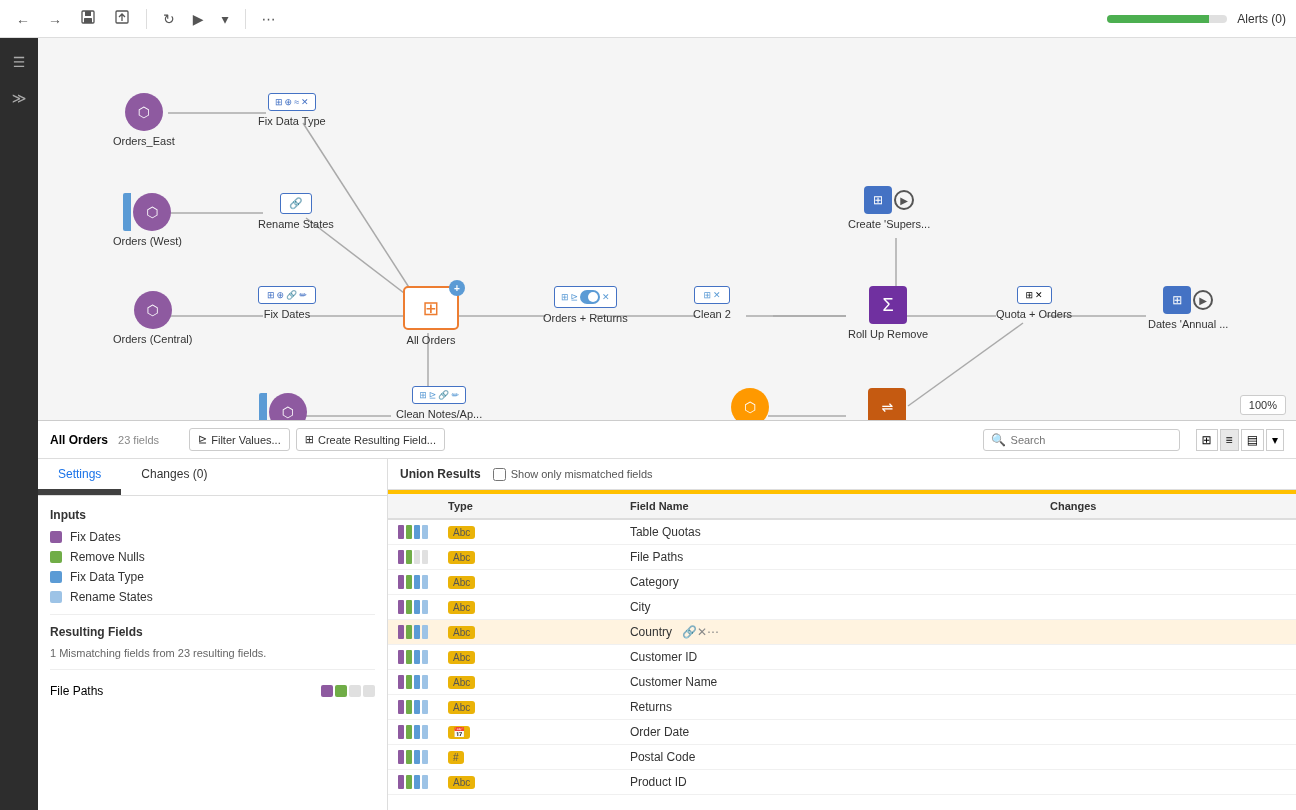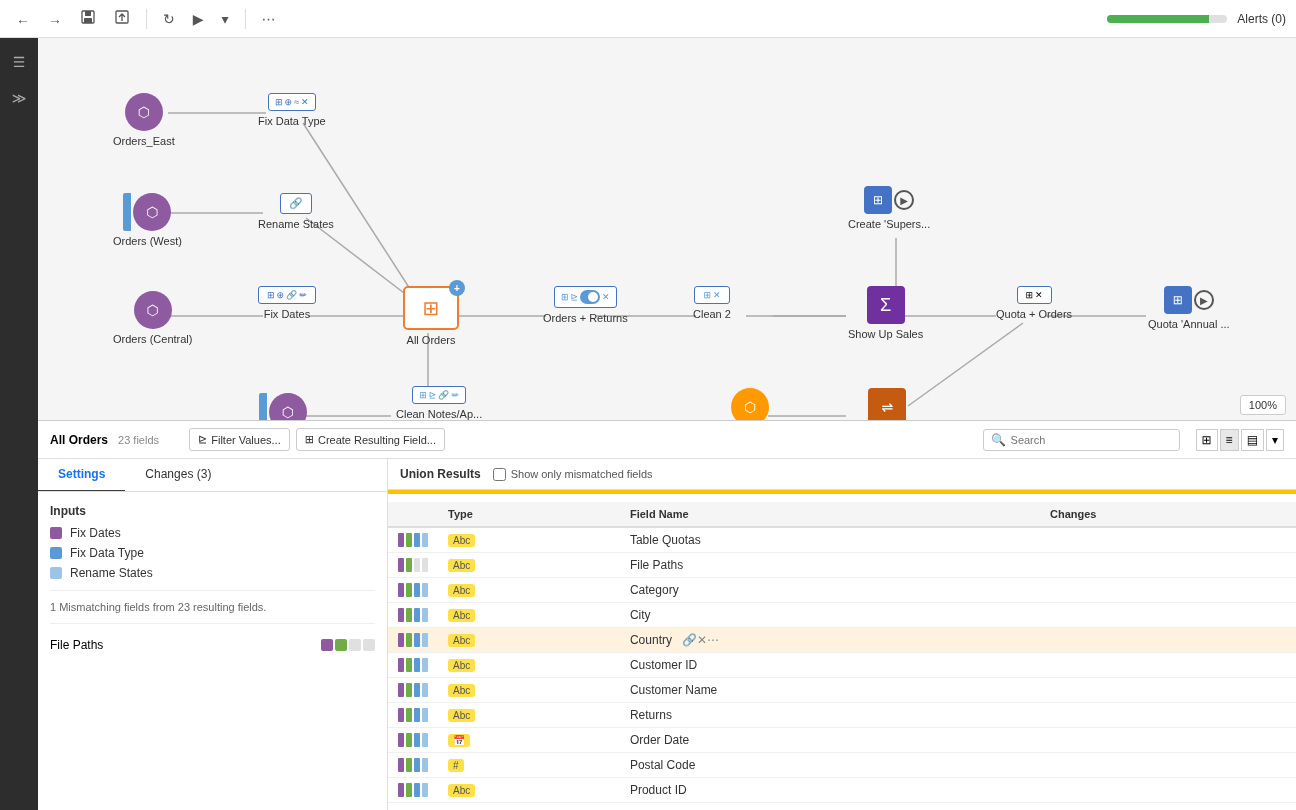--- a/index.html
+++ b/index.html
@@ -140,23 +140,23 @@
       border-bottom: 1px solid #ddd;
     }
     .settings-tab {
       padding: 8px 20px;
       cursor: pointer;
       font-size: 12px;
       color: #333;
       border-bottom: 2px solid transparent;
     }
     .settings-tab.active {
-      border-bottom: 1px solid #404040;
+      border-bottom: 6px solid #404040;
       color: #1a73e8;
-      font-weight: 700;
+      font-weight: 400;
     }
     .settings-content { padding: 12px; overflow-y: auto; flex: 1; }
     .section-title { font-weight: bold; font-size: 12px; margin-bottom: 8px; color: #333; }
     .input-item { display: flex; align-items: center; gap: 8px; margin-bottom: 6px; }
     .color-dot { width: 12px; height: 12px; border-radius: 2px; flex-shrink: 0; }
     .input-label { font-size: 12px; color: #333; }
     .section-divider { border: none; border-top: 1px solid #eee; margin: 10px 0; }
     .result-text { font-size: 11px; color: #666; margin-bottom: 8px; }
     .mismatch-title { font-weight: bold; font-size: 12px; margin-bottom: 6px; }
     .mismatch-item { display: flex; align-items: center; gap: 8px; padding: 4px 0; }
@@ -168,32 +168,32 @@
     .data-panel { flex: 1; display: flex; flex-direction: column; overflow: hidden; }
     .union-header {
       display: flex; align-items: center; gap: 12px;
       padding: 8px 12px; border-bottom: 1px solid #ddd;
     }
     .union-label { font-size: 12px; font-weight: 600; color: #333; }
     .checkbox-label { display: flex; align-items: center; gap: 5px; font-size: 11px; color: #555; }
 
     
     .data-table { flex: 1; overflow-y: auto; }
-    table { width: 100%; border-collapse: collapse; font-size: 12px; margin-top: 8px; }
+    table { width: 100%; border-collapse: collapse; font-size: 12px; }
     thead { position: sticky; top: 0; background: #f5f5f5; z-index: 10; }
     th {
       text-align: left; padding: 6px 10px;
       border-bottom: 2px solid #ddd;
       font-weight: 600; font-size: 11px; color: #333;
     }
     td { padding: 5px 10px; border-bottom: 1px solid #f0f0f0; color: #333; }
     tr.selected td { background: #fff3e0; }
     .type-badge {
       display: inline-block;
-      background: #fde047;
+      background: #eab308;
       border-radius: 3px;
       padding: 1px 5px;
       font-size: 10px;
       color: #555;
     }
     .color-bar-cell { display: flex; align-items: center; gap: 2px; }
     .bar-seg { width: 6px; height: 14px; border-radius: 1px; }
     .field-name { color: #333; }
     .row-icon { font-size: 12px; color: #888; cursor: pointer; }
 
@@ -376,21 +376,21 @@
       <div class="flow-node" style="left:655px;top:248px;">
         <div style="background:#fff;border:1.5px solid #4472c4;border-radius:3px;padding:3px 8px;display:flex;align-items:center;gap:2px;">
           <span style="font-size:9px;color:#5b9bd5;">⊞</span>
           <span style="font-size:9px;color:#5b9bd5;">✕</span>
         </div>
         <div class="node-label">Clean 2</div>
       </div>
 
       <div class="flow-node" style="left:810px;top:248px;">
         <div class="node-icon col-sum" style="border-radius:4px;width:38px;height:38px;display:flex;align-items:center;justify-content:center;color:#fff;font-size:18px;">Σ</div>
-        <div class="node-label">Show Up Sales</div>
+        <div class="node-label">Roll Up Remove</div>
       </div>
 
       <div class="flow-node" style="left:810px;top:148px;">
         <div style="display:flex;gap:2px;align-items:center;">
           <div class="node-icon col-darkblue" style="border-radius:4px;width:28px;height:28px;display:flex;align-items:center;justify-content:center;color:#fff;font-size:12px;">⊞</div>
           <div style="width:20px;height:20px;border-radius:50%;border:2px solid #555;display:flex;align-items:center;justify-content:center;font-size:10px;color:#555;">▶</div>
         </div>
         <div class="node-label">Create 'Supers...</div>
       </div>
 
@@ -400,21 +400,21 @@
           <span style="font-size:9px;">✕</span>
         </div>
         <div class="node-label">Quota + Orders</div>
       </div>
 
       <div class="flow-node" style="left:1110px;top:248px;">
         <div style="display:flex;gap:2px;align-items:center;">
           <div class="node-icon col-darkblue" style="border-radius:4px;width:28px;height:28px;display:flex;align-items:center;justify-content:center;color:#fff;font-size:12px;">⊞</div>
           <div style="width:20px;height:20px;border-radius:50%;border:2px solid #555;display:flex;align-items:center;justify-content:center;font-size:10px;color:#555;">▶</div>
         </div>
-        <div class="node-label">Quota 'Annual ...</div>
+        <div class="node-label">Dates 'Annual ...</div>
       </div>
 
       <div class="flow-node" style="left:215px;top:355px;">
         <div style="display:flex;gap:2px;">
           <div style="width:8px;height:38px;background:#5b9bd5;border-radius:2px 0 0 2px;"></div>
           <div class="node-icon col-purple" style="border-radius:50%;width:38px;height:38px;display:flex;align-items:center;justify-content:center;color:#fff;font-size:14px;">⬡</div>
         </div>
         <div class="node-label">Returns (all)</div>
       </div>
 
@@ -469,39 +469,44 @@
           <div class="view-icon">▤</div>
           <div class="view-icon">▾</div>
         </div>
       </div>
 
       <div class="panel-body">
 
         <div class="settings-panel">
           <div class="settings-tabs">
             <div class="settings-tab active">Settings</div>
-            <div class="settings-tab">Changes (3)</div>
+            <div class="settings-tab">Changes (0)</div>
           </div>
           <div class="settings-content">
             <div class="section-title">Inputs</div>
             <div class="input-item">
               <div class="color-dot" style="background:#8e5aa0;"></div>
               <span class="input-label">Fix Dates</span>
+            </div>
+            <div class="input-item">
+              <div class="color-dot" style="background:#70ad47;"></div>
+              <span class="input-label">Remove Nulls</span>
             </div>
             <div class="input-item">
               <div class="color-dot" style="background:#5b9bd5;"></div>
               <span class="input-label">Fix Data Type</span>
             </div>
             <div class="input-item">
               <div class="color-dot" style="background:#9dc3e6;"></div>
               <span class="input-label">Rename States</span>
             </div>
 
             <hr class="section-divider">
 
+            <div class="section-title">Resulting Fields</div>
             <div class="result-text">1 Mismatching fields from 23 resulting fields.</div>
 
             <hr class="section-divider">
 
             <div class="mismatch-item">
               <span class="mismatch-label">File Paths</span>
               <div class="color-squares">
                 <div class="csq" style="background:#8e5aa0;"></div>
                 <div class="csq" style="background:#70ad47;"></div>
                 <div class="csq" style="background:#e0e0e0;"></div>

